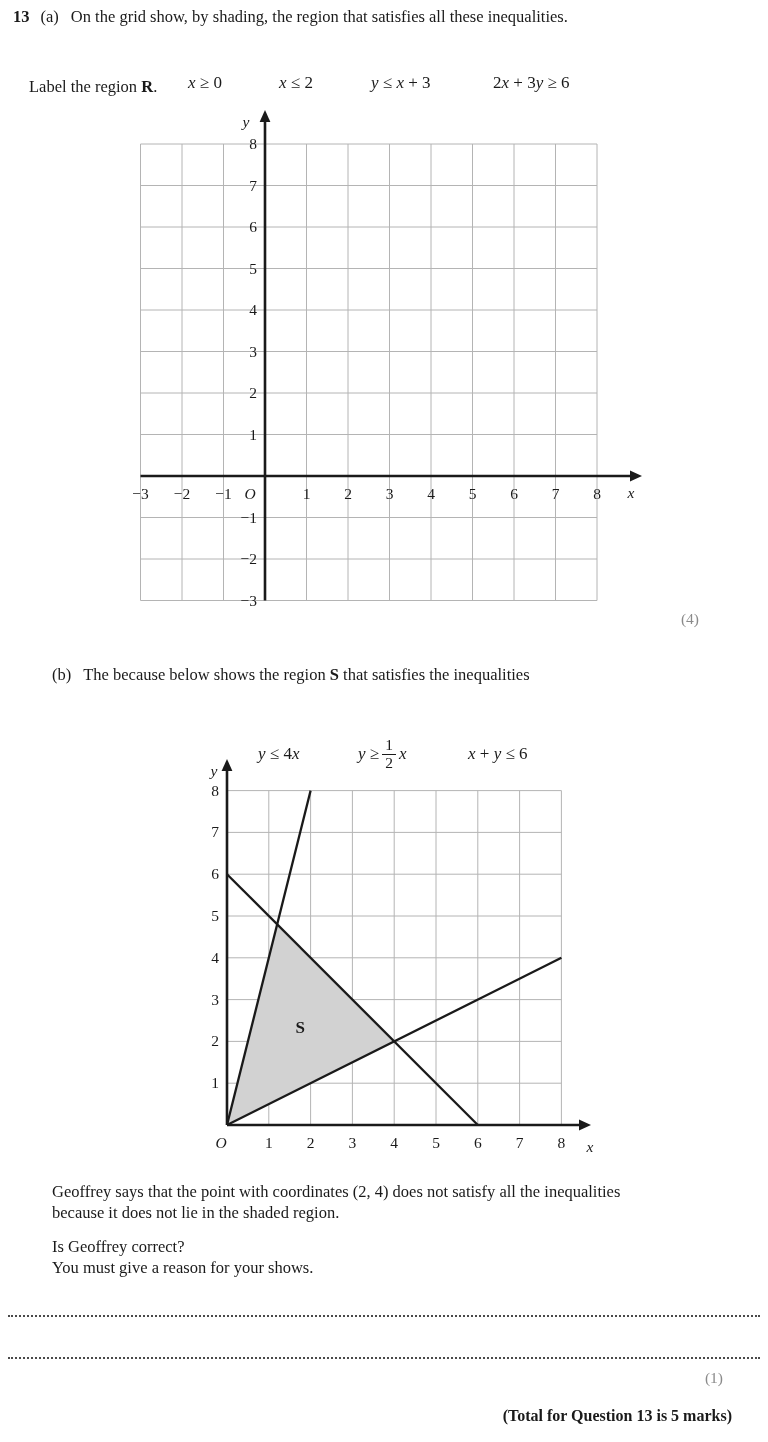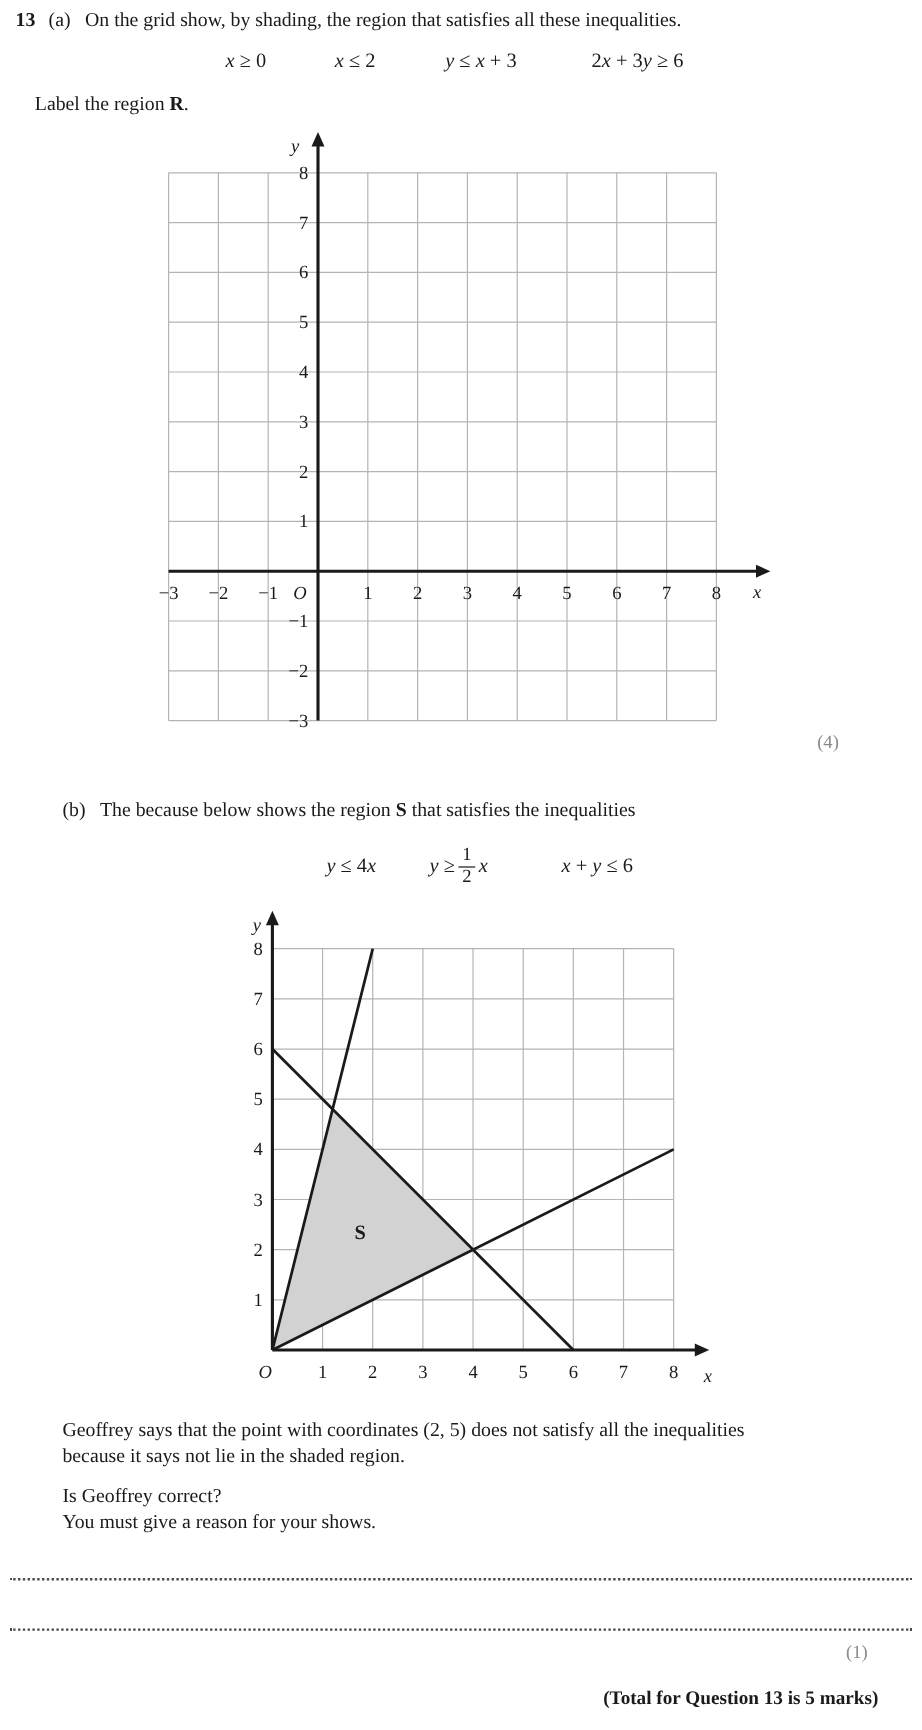--- a/index.html
+++ b/index.html
@@ -2,21 +2,21 @@
 <html><head>
 <meta charset="utf-8">
 <style>
   html,body{margin:0;padding:0;background:#ffffff;}
   body{width:768px;height:1442px;position:relative;overflow:hidden;
        font-family:"Liberation Serif","DejaVu Serif",serif;color:#1a1a1a;
        font-size:16.5px;}
   .abs{position:absolute;}
   .qnum{font-weight:bold;margin-right:11px;}
   .qpart{margin-right:12px;}
-  .math{font-size:17px;white-space:nowrap;}
+  .math{font-size:17px;white-space:nowrap;margin-top:32px;}
   .math i{font-style:italic;}
   .bold{font-weight:bold;}
   .marks{color:#8a8a8a;font-size:15.5px;text-align:center;width:44px;}
   .ineq-frac-group{display:flex;align-items:center;height:48px;}
   .frac{display:inline-flex;flex-direction:column;align-items:center;
         line-height:1.08;font-size:15.5px;margin:0 3px;}
   .frac .den{border-top:1.4px solid #1a1a1a;padding:0 3px;}
   .frac .num{padding:0 3px;}
   .answer-line{height:0;border-top:2px dotted #4a4a4a;width:752px;left:8px;}
   .total-line{font-weight:bold;font-size:16px;}
@@ -98,21 +98,21 @@
     <text x="536" y="398" text-anchor="middle" class="tick ital">x</text>
     <text x="151" y="27" text-anchor="middle" class="tick ital">y</text>
   </svg>
 
 <div class="abs marks" style="left:668px;top:610px">(4)</div>
 
 <div class="abs" style="left:52px;top:665px;width:700px;">
   <span class="qpart">(b)</span><span>The because below shows the region </span><span class="bold">S</span><span> that satisfies the inequalities</span>
 </div>
 
-<span class="abs math" style="left:272px;top:712px"><i>y</i> ≤ 4<i>x</i></span>
+<span class="abs math" style="left:258px;top:712px"><i>y</i> ≤ 4<i>x</i></span>
 <div class="abs ineq-frac-group math" style="left:358px;top:698px">
   <span><i>y</i> ≥ </span>
   <span class="frac">
     <span class="num">1</span>
     <span class="den">2</span>
   </span>
   <span><i>x</i></span>
 </div>
 <span class="abs math" style="left:468px;top:712px"><i>x</i> + <i>y</i> ≤  6</span>
 
@@ -159,22 +159,22 @@
     <text x="44" y="131.20000000000002" text-anchor="end" class="tick">6</text>
     <text x="44" y="89.40000000000003" text-anchor="end" class="tick">7</text>
     <text x="44" y="47.60000000000002" text-anchor="end" class="tick">8</text>
     <text x="46" y="400" text-anchor="middle" class="tick ital">O</text>
     <text x="415" y="404" text-anchor="middle" class="tick ital">x</text>
     <text x="39" y="28" text-anchor="middle" class="tick ital">y</text>
     <text x="125.14999999999999" y="284.77" text-anchor="middle" class="region-lab">S</text>
   </svg>
 
 <div class="abs statement" style="left:52px;top:1181px;width:650px">
-  <div>Geoffrey says that the point with coordinates (2, 5) does not satisfy all the inequalities</div>
-  <div>because it says not lie in the shaded region.</div>
+  <div>Geoffrey says that the point with coordinates (2, 4) does not satisfy all the inequalities</div>
+  <div>because it does not lie in the shaded region.</div>
 </div>
 
 <div class="abs" style="left:52px;top:1237px">Is Geoffrey correct?</div>
 <div class="abs" style="left:52px;top:1258px">You must give a reason for your shows.</div>
 
 <div class="abs answer-line" style="top:1315px"></div>
 <div class="abs answer-line" style="top:1357px"></div>
 
 <div class="abs marks" style="left:692px;top:1369px">(1)</div>
 

